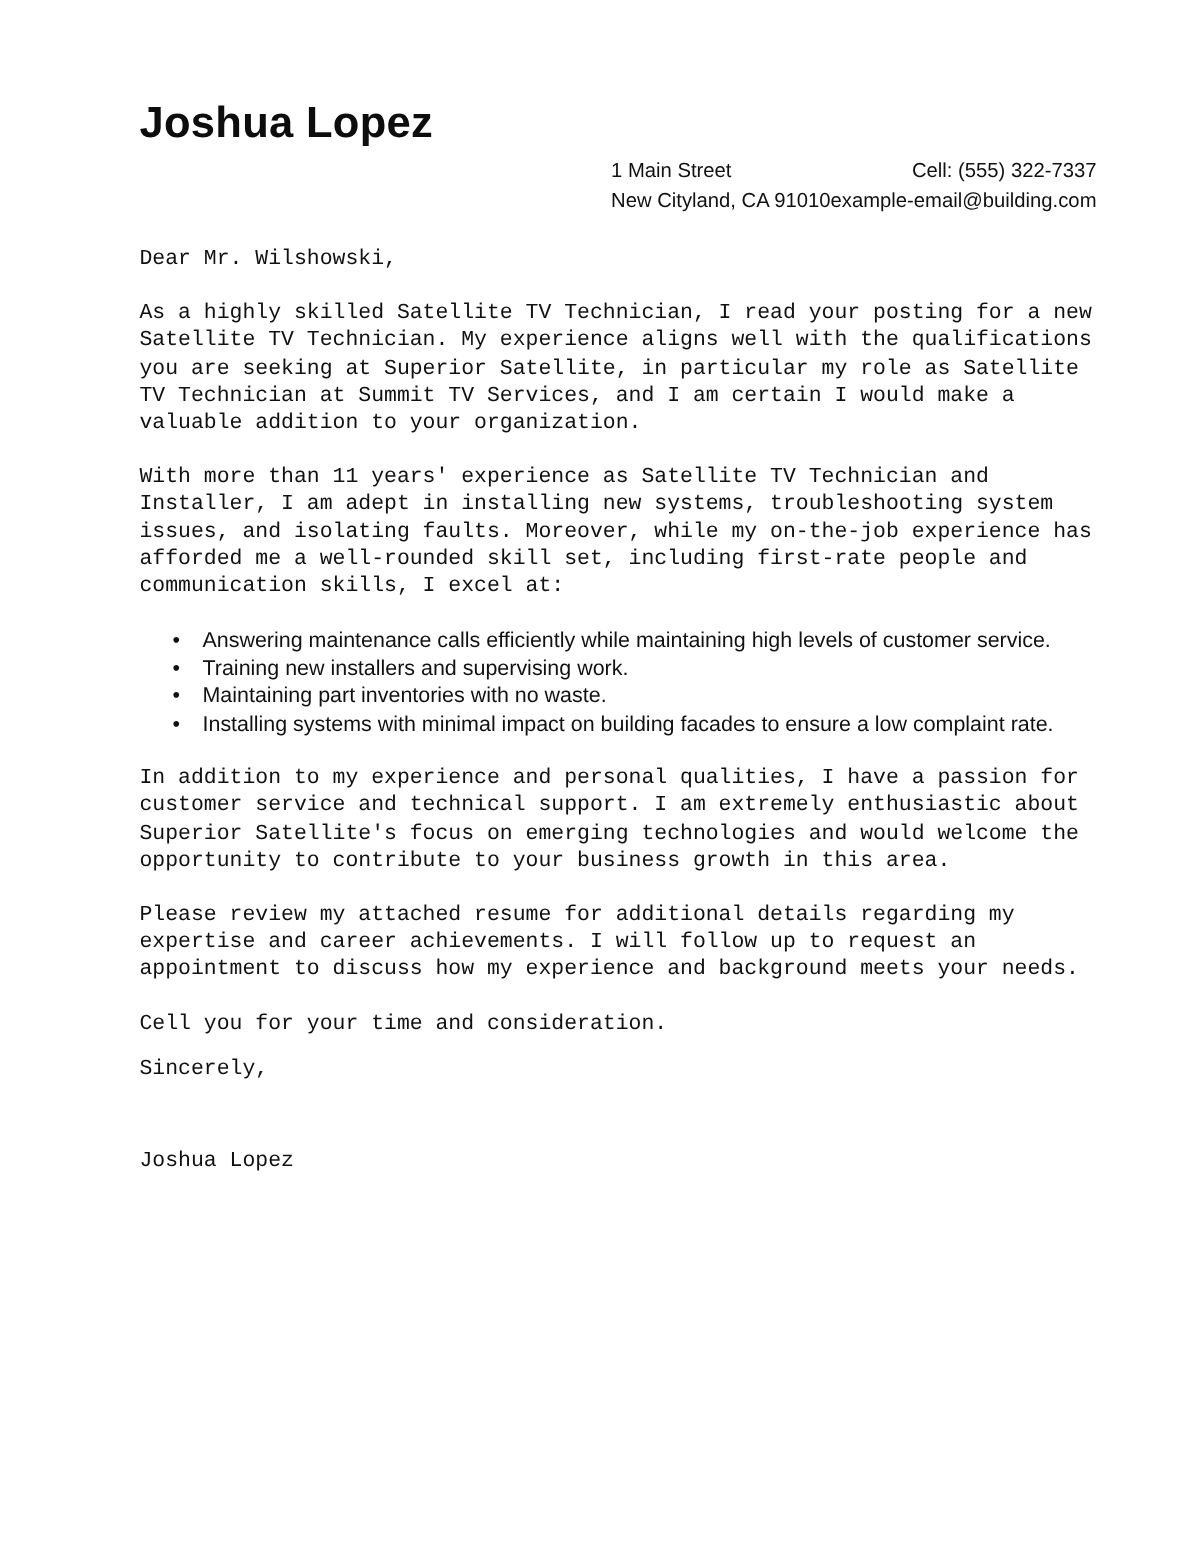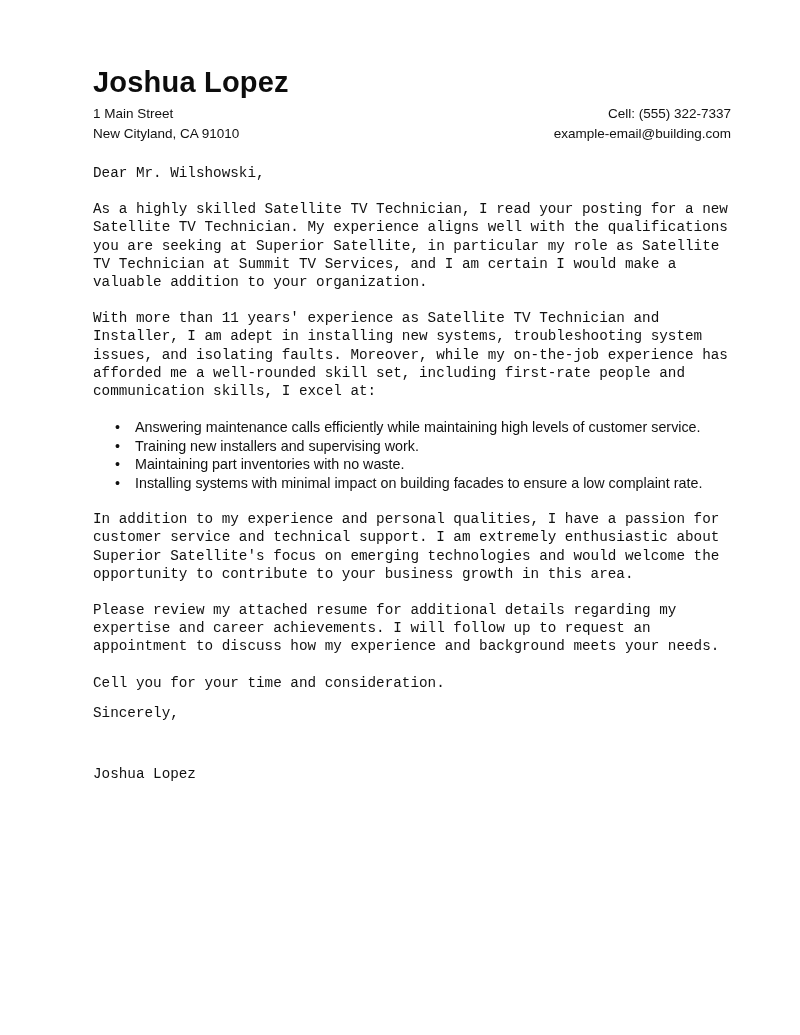--- a/index.html
+++ b/index.html
@@ -25,21 +25,21 @@
     .name {
       font-size: 29px;
       font-weight: bold;
       line-height: 36px;
       margin: 0;
       letter-spacing: 0.2px;
       color: #0d0d0d;
     }
     .contact {
       display: flex;
-      justify-content: space-between;
+      justify-content: flex-end;
       margin-top: 4px;
       font-size: 13.5px;
       line-height: 20px;
     }
     .contact .right {
       text-align: right;
     }
     .body-text {
       font-size: 14.3px;
       line-height: 18.2px;

